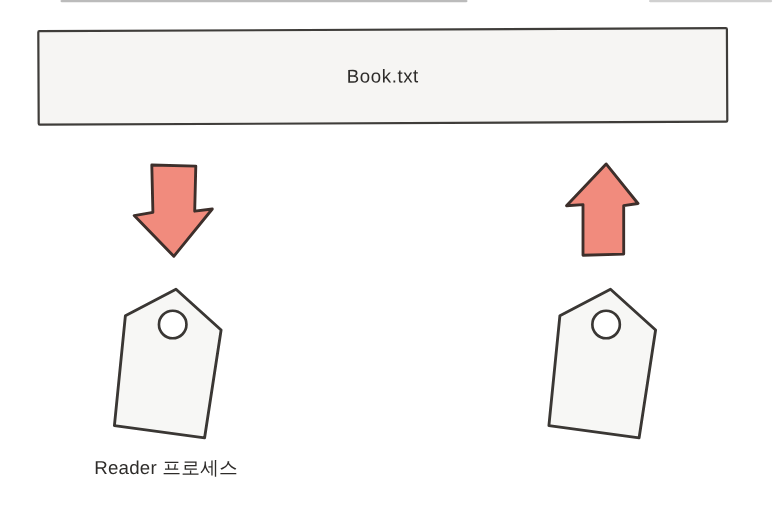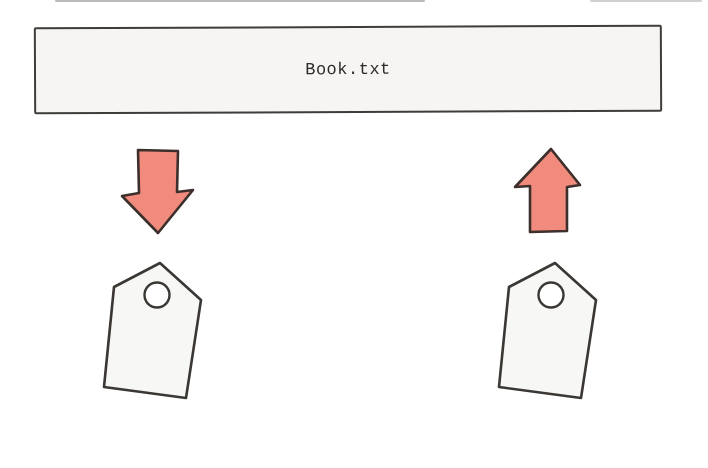--- a/index.html
+++ b/index.html
@@ -5,21 +5,21 @@
   html, body {
     margin: 0;
     padding: 0;
     background: #ffffff;
   }
   .canvas {
     position: relative;
     width: 708px;
     height: 468px;
     background: var(--background, #ffffff);
-    font-family: Liberation Mono, monospace;
+    font-family: Liberation Sans, sans-serif;
     color: var(--text, #2e2c2a);
     overflow: hidden;
   }
   
   .crop-artifact {
     position: absolute;
     top: 0;
     height: 2px;
     background: rgba(85, 85, 85, 0.40);
     border-radius: 1px;
@@ -111,15 +111,16 @@
   <svg class="tag tag-left" width="105" height="142" viewBox="0 0 105 142" aria-hidden="true">
     <path d="M60,3 L101,40 L86,138 L4,127 L14,27 Z"></path>
     <circle cx="57" cy="35" r="12.5"></circle>
   </svg>
 
   <svg class="tag tag-right" width="105" height="142" viewBox="0 0 105 142" aria-hidden="true">
     <path d="M60,3 L101,40 L86,138 L4,127 L14,27 Z"></path>
     <circle cx="56" cy="35" r="12.5"></circle>
   </svg>
 
+  <div class="proc-label left">Reader 프로세스</div>
 
 
 </div>
 
 </body></html>

